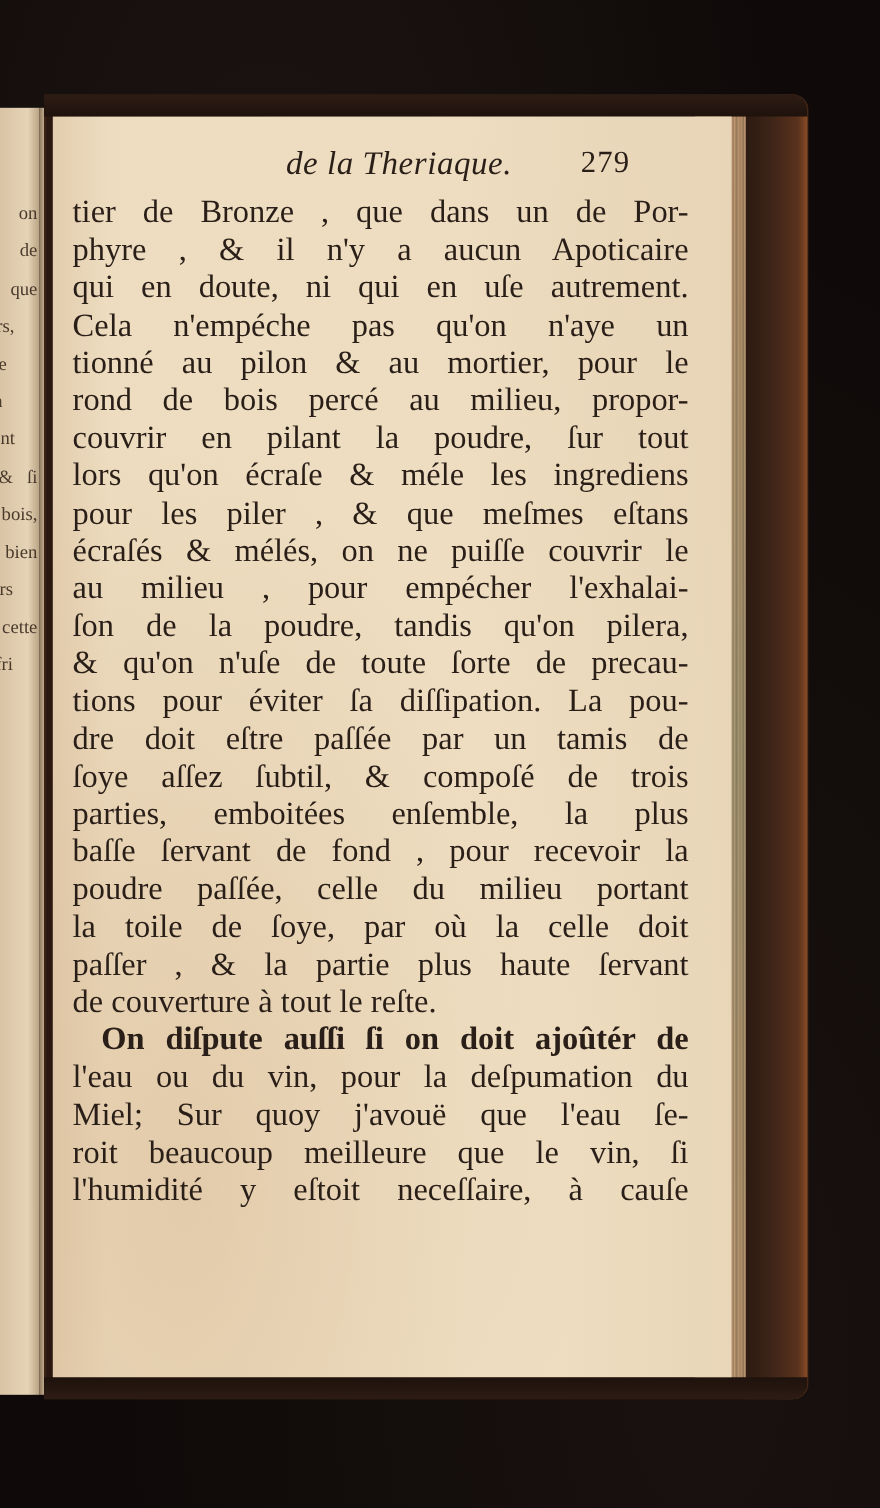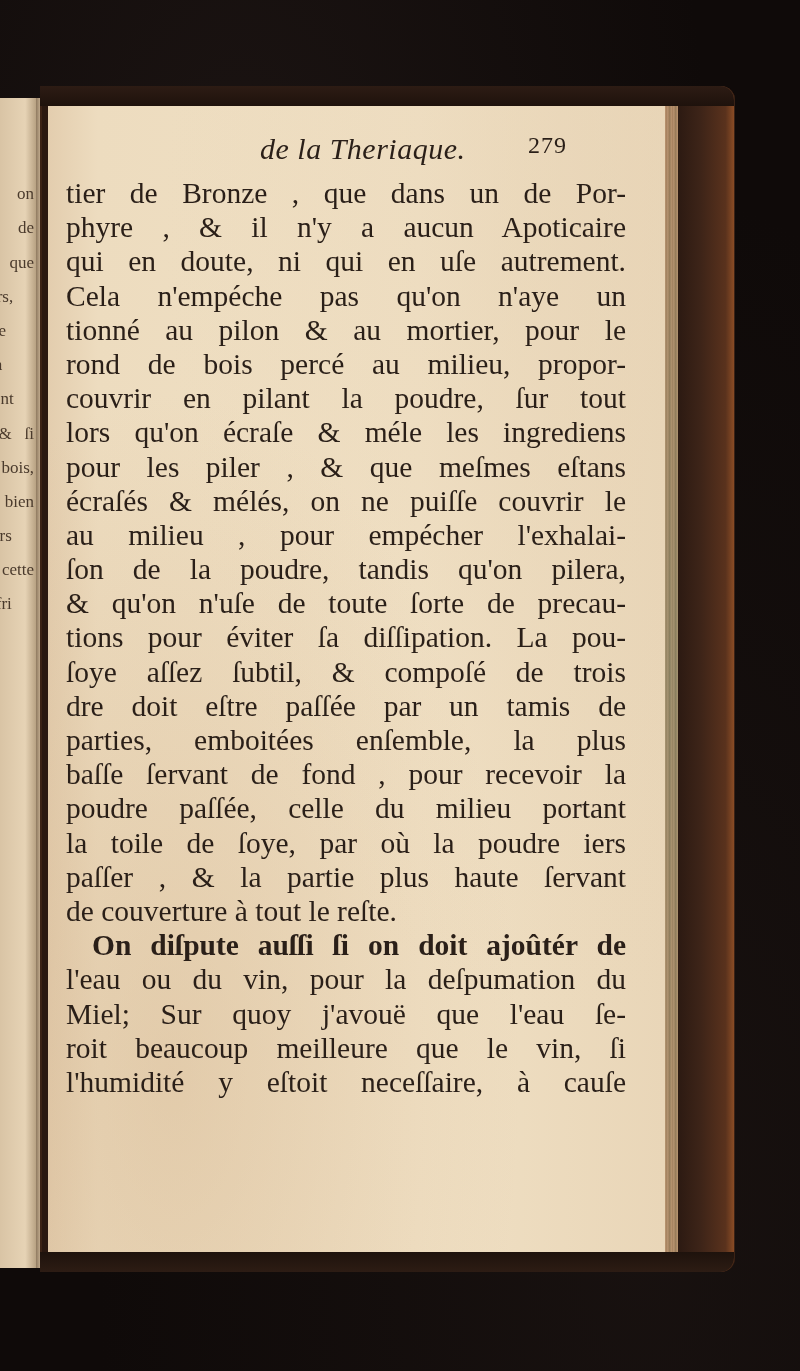--- a/index.html
+++ b/index.html
@@ -61,21 +61,21 @@
       linear-gradient(90deg,#e3cdae 0%, #eddcbf 8%, #f0e0c4 60%, #e9d6b8 100%);
     color:#2a1f18;
     padding-left:31px;
   }
   .running-head {
     position:absolute; top:26px; left:60px; width:480px; height:34px;
   }
   .rh-title { position:absolute; left:152px; top:0;
     font-family:"Liberation Serif", serif; font-style:italic; font-size:30px; letter-spacing:.5px; }
   .rh-page { position:absolute; left:420px; top:0;
-    font-family:"Liberation Serif", serif; font-size:24px; letter-spacing:1px;text-align:center; }
+    font-family:"Liberation Serif", serif; font-size:28px; letter-spacing:1px;text-align:center; }
   .body-text {
     position:absolute; left:18px; top:70px; width:560px;
     font-family:"Liberation Serif", serif; font-size:29.5px; line-height:34.2px;
   }
   .line { display:block; white-space:nowrap; text-align:justify; text-align-last:justify; height:34.2px; }
   .line.last { text-align-last:left; }
   .line.indent { padding-left:26px;font-weight:bold; }
 </style>
 </head>
 <body>
@@ -122,26 +122,26 @@
     <span class="line">tionné au pilon &amp; au mortier, pour le</span>
     <span class="line">rond de bois percé au milieu, propor-</span>
     <span class="line">couvrir en pilant la poudre, ſur tout</span>
     <span class="line">lors qu'on écraſe &amp; méle les ingrediens</span>
     <span class="line">pour les piler , &amp; que meſmes eſtans</span>
     <span class="line">écraſés &amp; mélés, on ne puiſſe couvrir le</span>
     <span class="line">au milieu , pour empécher l'exhalai-</span>
     <span class="line">ſon de la poudre, tandis qu'on pilera,</span>
     <span class="line">&amp; qu'on n'uſe de toute ſorte de precau-</span>
     <span class="line">tions pour éviter ſa diſſipation. La pou-</span>
+    <span class="line">dre doit eſtre paſſée par un tamis de</span>
     <span class="line">ſoye aſſez ſubtil, &amp; compoſé de trois</span>
-    <span class="line">dre doit eſtre paſſée par un tamis de</span>
     <span class="line">parties, emboitées enſemble, la plus</span>
     <span class="line">baſſe ſervant de fond , pour recevoir la</span>
     <span class="line">poudre paſſée, celle du milieu portant</span>
-    <span class="line">la toile de ſoye, par où la poudre iers</span>
+    <span class="line">la toile de ſoye, par où la celle doit</span>
     <span class="line">paſſer , &amp; la partie plus haute ſervant</span>
     <span class="line last">de couverture à tout le reſte.</span>
     <span class="line indent">On diſpute auſſi ſi on doit ajoûtér de</span>
     <span class="line">l'eau ou du vin, pour la deſpumation du</span>
     <span class="line">Miel; Sur quoy j'avouë que l'eau ſe-</span>
     <span class="line">roit beaucoup meilleure que le vin, ſi</span>
     <span class="line">l'humidité y eſtoit neceſſaire, à cauſe</span>
   </div>
 </div>
 

